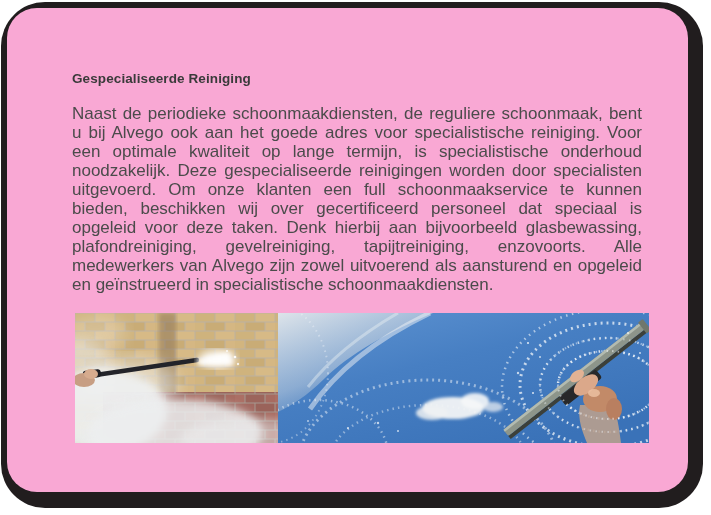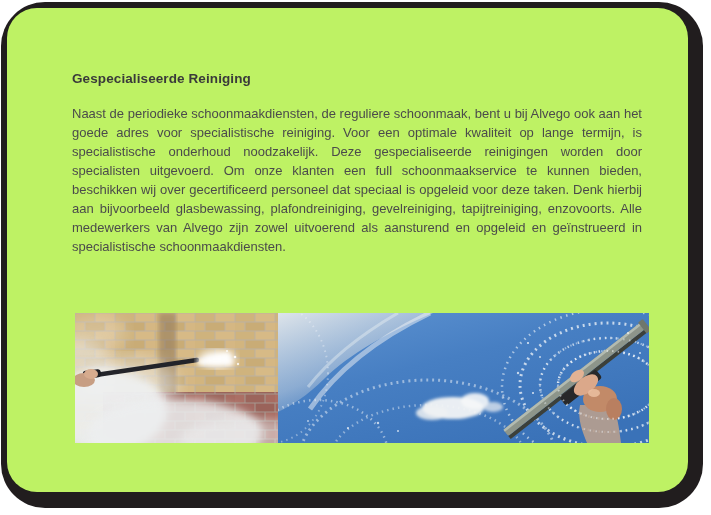--- a/index.html
+++ b/index.html
@@ -7,29 +7,29 @@
     width:711px;height:515px;position:relative;overflow:hidden;
     background:#ffffff;
     font-family:"Liberation Sans", sans-serif;
   }
   .shadow-frame{
     position:absolute;left:1px;top:2px;width:702px;height:506px;
     background:#211d1e;border-radius:44px;
   }
   .card{
     position:absolute;left:7px;top:8px;width:681px;height:484px;
-    background:#bef264;border-radius:30px;text-decoration:underline;
+    background:#f9a8d4;border-radius:30px;text-decoration:underline;
   }
   .card-title{
     position:absolute;left:65px;top:54px;
     font-size:13.5px;font-weight:700;color:#3a3a3a;letter-spacing:0.1px;
   }
   .body-par{
     position:absolute;left:65px;width:570px;
-    font-size:13px;line-height:19px;color:#4b4b4b;
+    font-size:17px;line-height:19px;color:#4b4b4b;
     text-align:justify;margin:0;
   }
   .par-1{top:96px;}
   .par-2{top:250px;}
   .photo-strip{
     position:absolute;left:68px;top:305px;width:574px;height:130px;
     display:flex;overflow:hidden;
   }
   .photo{height:130px;display:block;}
   .photo svg{display:block;}

